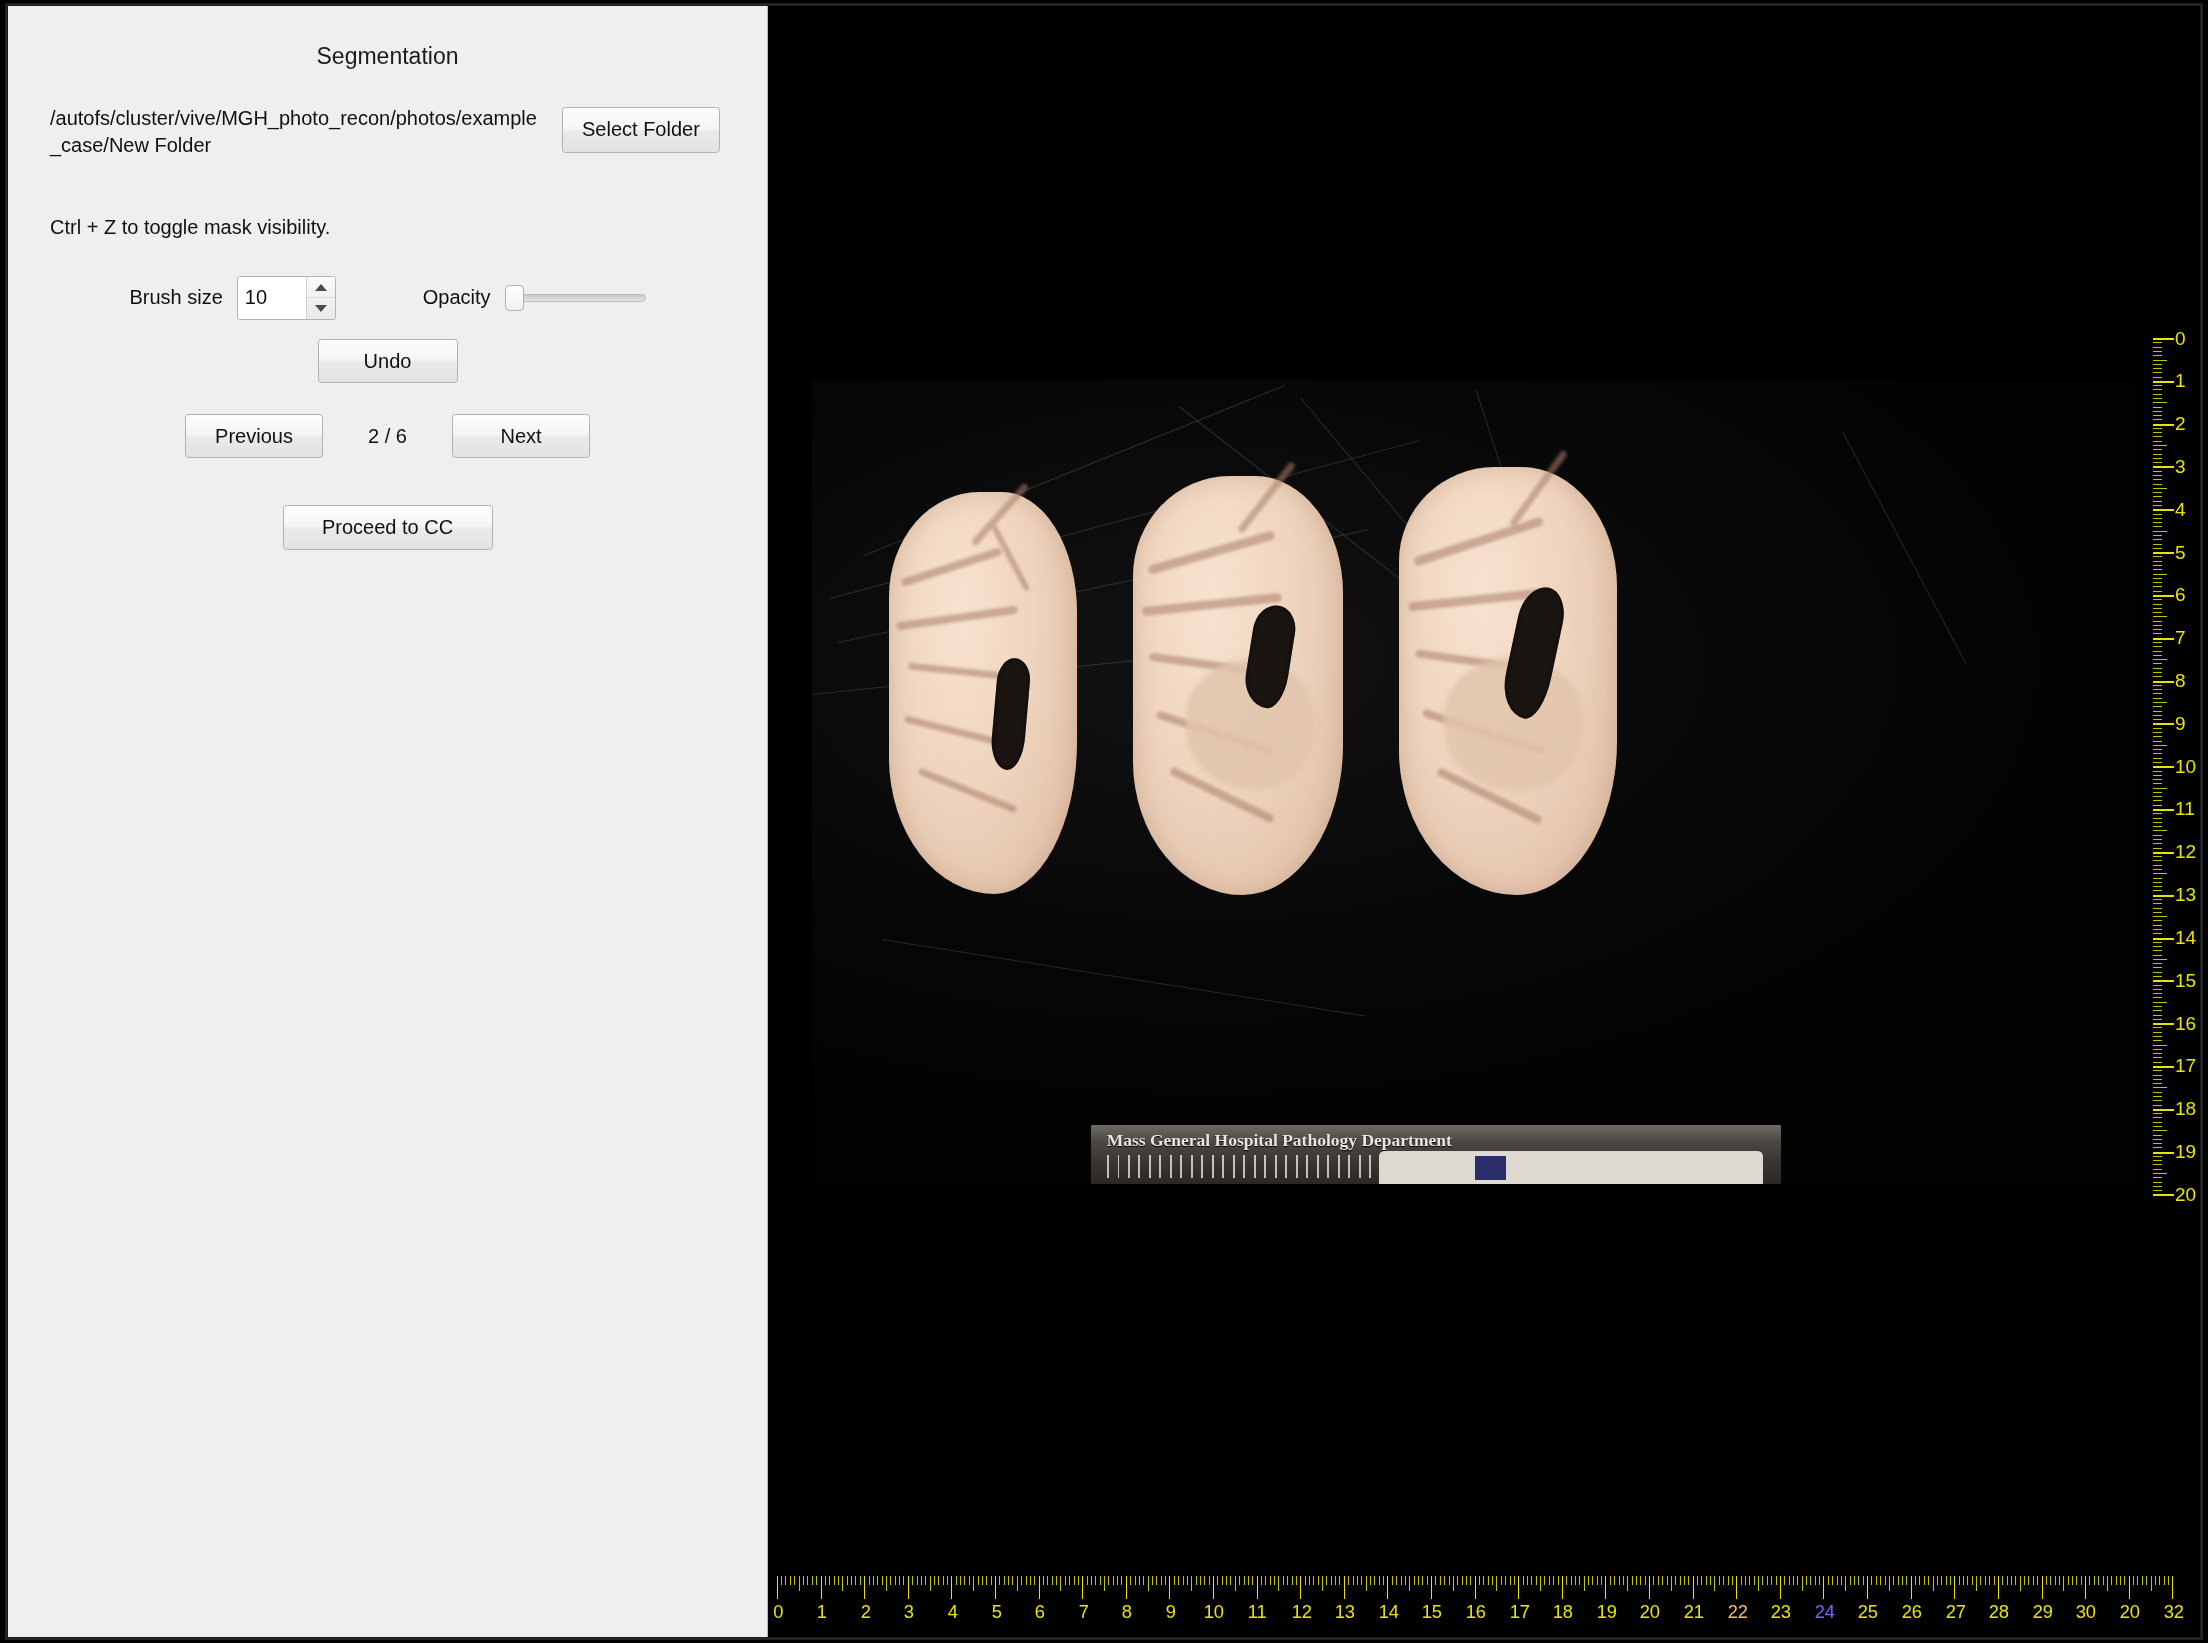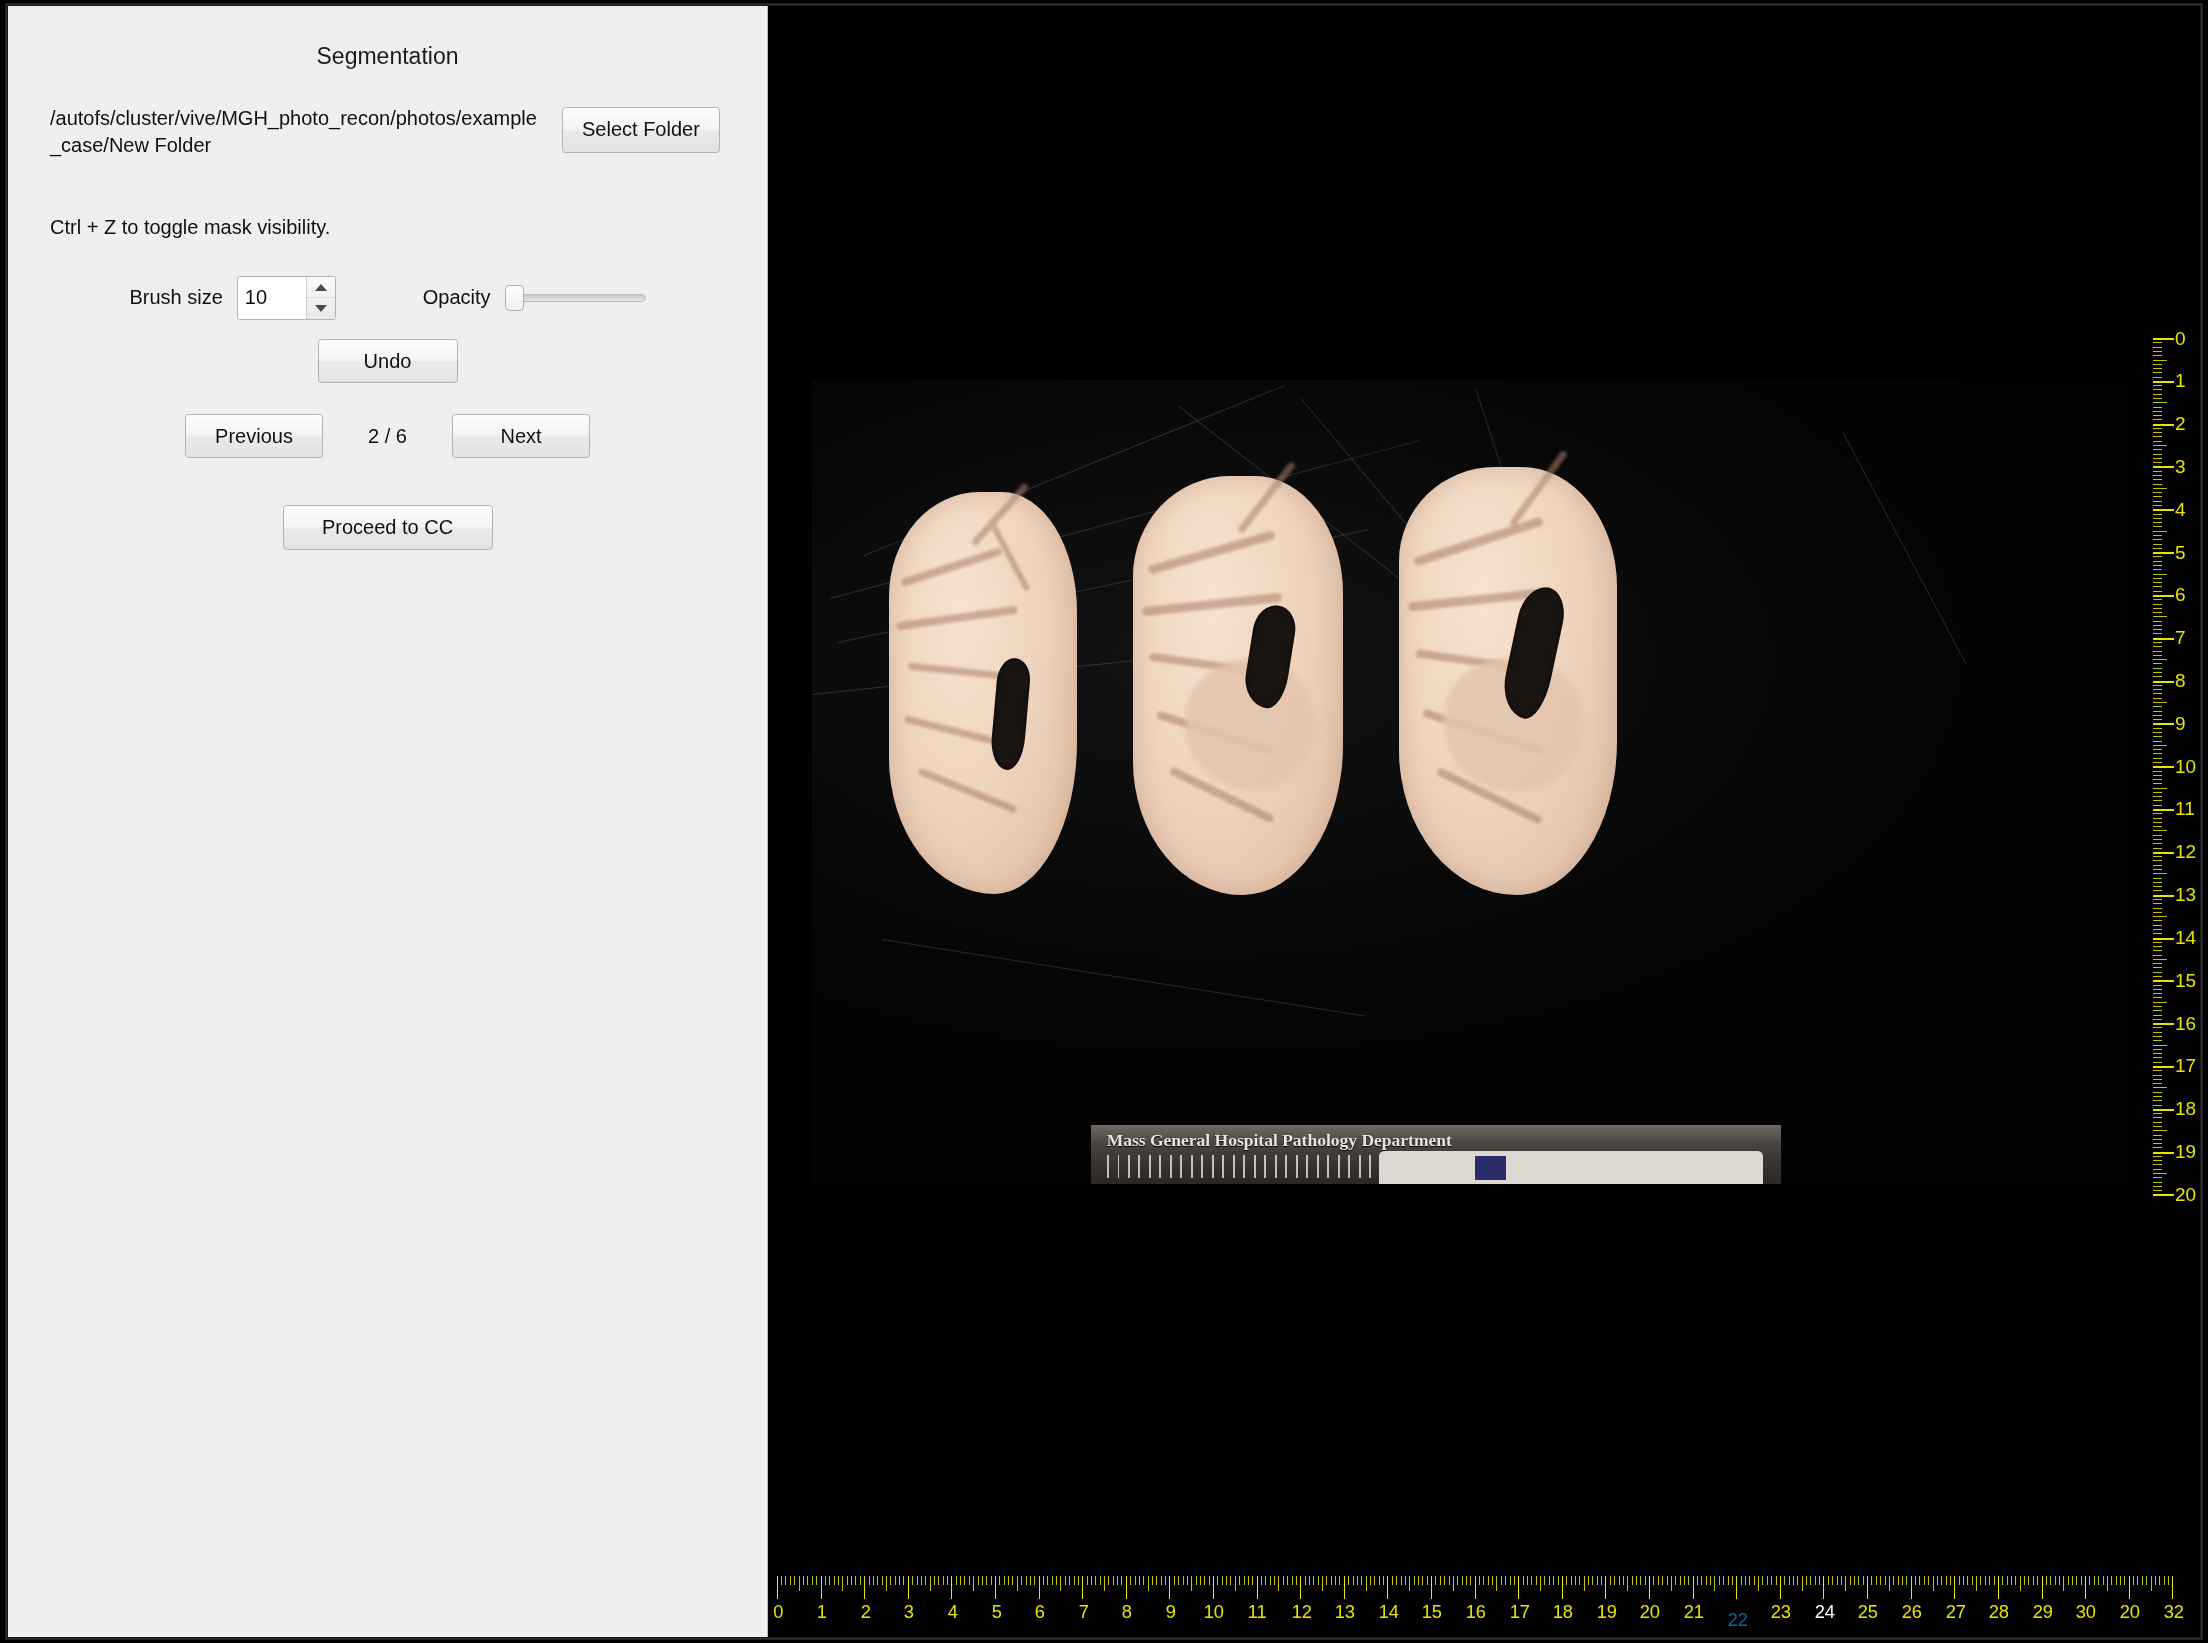--- a/index.html
+++ b/index.html
@@ -985,21 +985,21 @@
             <div class="tick" style="left: 920px; top: 1.7px; width: 0.9px; height: 9.6px; background: rgb(232, 228, 0); opacity: 0.85;"></div>
             <div class="tick" style="left: 924px; top: 1.7px; width: 0.9px; height: 9.6px; background: rgb(232, 228, 0); opacity: 0.85;"></div>
             <div class="tick" style="left: 929px; top: 1.7px; width: 0.9px; height: 9.6px; background: rgb(232, 228, 0); opacity: 0.85;"></div>
             <div class="tick" style="left: 933px; top: 1.7px; width: 0.9px; height: 9.6px; background: rgb(232, 228, 0); opacity: 0.85;"></div>
             <div class="tick" style="left: 937px; top: 1.7px; width: 0.9px; height: 15px; background: rgb(232, 228, 0); opacity: 0.85;"></div>
             <div class="tick" style="left: 942px; top: 1.7px; width: 0.9px; height: 9.6px; background: rgb(232, 228, 0); opacity: 0.85;"></div>
             <div class="tick" style="left: 946px; top: 1.7px; width: 0.9px; height: 9.6px; background: rgb(232, 228, 0); opacity: 0.85;"></div>
             <div class="tick" style="left: 951px; top: 1.7px; width: 0.9px; height: 9.6px; background: rgb(232, 228, 0); opacity: 0.85;"></div>
             <div class="tick" style="left: 955px; top: 1.7px; width: 0.9px; height: 9.6px; background: rgb(232, 228, 0); opacity: 0.85;"></div>
             <div class="tick tick-major" style="left: 959px; top: 1.7px; width: 1.7px; height: 23px; background: rgb(232, 228, 0);"></div>
-            <div class="rnum" style="left: 951px; top: 29px; color: #0369a1; margin-top: 8px;">22</div>
+            <div class="rnum" style="left: 951px; top: 29px; color: #fdba74;">22</div>
             <div class="tick" style="left: 964px; top: 1.7px; width: 0.9px; height: 9.6px; background: rgb(232, 228, 0); opacity: 0.85;"></div>
             <div class="tick" style="left: 968px; top: 1.7px; width: 0.9px; height: 9.6px; background: rgb(232, 228, 0); opacity: 0.85;"></div>
             <div class="tick" style="left: 972px; top: 1.7px; width: 0.9px; height: 9.6px; background: rgb(232, 228, 0); opacity: 0.85;"></div>
             <div class="tick" style="left: 977px; top: 1.7px; width: 0.9px; height: 9.6px; background: rgb(232, 228, 0); opacity: 0.85;"></div>
             <div class="tick" style="left: 981px; top: 1.7px; width: 0.9px; height: 15px; background: rgb(232, 228, 0); opacity: 0.85;"></div>
             <div class="tick" style="left: 985px; top: 1.7px; width: 0.9px; height: 9.6px; background: rgb(232, 228, 0); opacity: 0.85;"></div>
             <div class="tick" style="left: 990px; top: 1.7px; width: 0.9px; height: 9.6px; background: rgb(232, 228, 0); opacity: 0.85;"></div>
             <div class="tick" style="left: 994px; top: 1.7px; width: 0.9px; height: 9.6px; background: rgb(232, 228, 0); opacity: 0.85;"></div>
             <div class="tick" style="left: 999px; top: 1.7px; width: 0.9px; height: 9.6px; background: rgb(232, 228, 0); opacity: 0.85;"></div>
             <div class="tick tick-major" style="left: 1003px; top: 1.7px; width: 1.7px; height: 23px; background: rgb(232, 228, 0);"></div>
@@ -1007,21 +1007,21 @@
             <div class="tick" style="left: 1007px; top: 1.7px; width: 0.9px; height: 9.6px; background: rgb(232, 228, 0); opacity: 0.85;"></div>
             <div class="tick" style="left: 1012px; top: 1.7px; width: 0.9px; height: 9.6px; background: rgb(232, 228, 0); opacity: 0.85;"></div>
             <div class="tick" style="left: 1016px; top: 1.7px; width: 0.9px; height: 9.6px; background: rgb(232, 228, 0); opacity: 0.85;"></div>
             <div class="tick" style="left: 1020px; top: 1.7px; width: 0.9px; height: 9.6px; background: rgb(232, 228, 0); opacity: 0.85;"></div>
             <div class="tick" style="left: 1025px; top: 1.7px; width: 0.9px; height: 15px; background: rgb(232, 228, 0); opacity: 0.85;"></div>
             <div class="tick" style="left: 1029px; top: 1.7px; width: 0.9px; height: 9.6px; background: rgb(232, 228, 0); opacity: 0.85;"></div>
             <div class="tick" style="left: 1033px; top: 1.7px; width: 0.9px; height: 9.6px; background: rgb(232, 228, 0); opacity: 0.85;"></div>
             <div class="tick" style="left: 1038px; top: 1.7px; width: 0.9px; height: 9.6px; background: rgb(232, 228, 0); opacity: 0.85;"></div>
             <div class="tick" style="left: 1042px; top: 1.7px; width: 0.9px; height: 9.6px; background: rgb(232, 228, 0); opacity: 0.85;"></div>
             <div class="tick tick-major" style="left: 1046px; top: 1.7px; width: 1.7px; height: 23px; background: rgb(232, 228, 0);"></div>
-            <div class="rnum" style="left: 1038px; top: 29px; color: #ffffff;">24</div>
+            <div class="rnum" style="left: 1038px; top: 29px; color: #8b5cf6;">24</div>
             <div class="tick" style="left: 1051px; top: 1.7px; width: 0.9px; height: 9.6px; background: rgb(232, 228, 0); opacity: 0.85;"></div>
             <div class="tick" style="left: 1055px; top: 1.7px; width: 0.9px; height: 9.6px; background: rgb(232, 228, 0); opacity: 0.85;"></div>
             <div class="tick" style="left: 1060px; top: 1.7px; width: 0.9px; height: 9.6px; background: rgb(232, 228, 0); opacity: 0.85;"></div>
             <div class="tick" style="left: 1064px; top: 1.7px; width: 0.9px; height: 9.6px; background: rgb(232, 228, 0); opacity: 0.85;"></div>
             <div class="tick" style="left: 1068px; top: 1.7px; width: 0.9px; height: 15px; background: rgb(232, 228, 0); opacity: 0.85;"></div>
             <div class="tick" style="left: 1073px; top: 1.7px; width: 0.9px; height: 9.6px; background: rgb(232, 228, 0); opacity: 0.85;"></div>
             <div class="tick" style="left: 1077px; top: 1.7px; width: 0.9px; height: 9.6px; background: rgb(232, 228, 0); opacity: 0.85;"></div>
             <div class="tick" style="left: 1081px; top: 1.7px; width: 0.9px; height: 9.6px; background: rgb(232, 228, 0); opacity: 0.85;"></div>
             <div class="tick" style="left: 1086px; top: 1.7px; width: 0.9px; height: 9.6px; background: rgb(232, 228, 0); opacity: 0.85;"></div>
             <div class="tick tick-major" style="left: 1090px; top: 1.7px; width: 1.7px; height: 23px; background: rgb(232, 228, 0);"></div>

